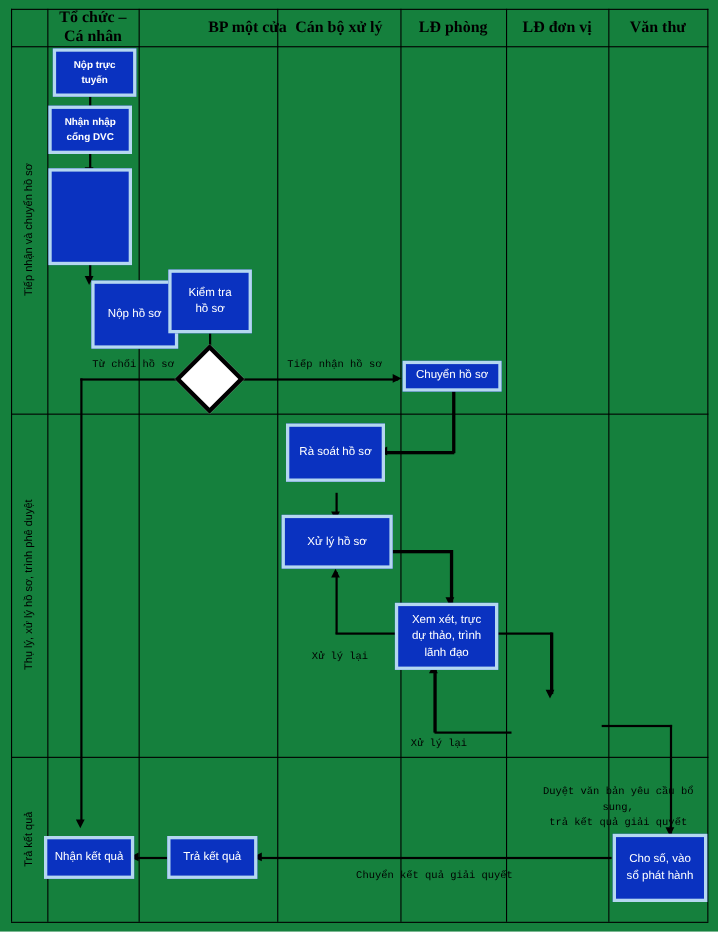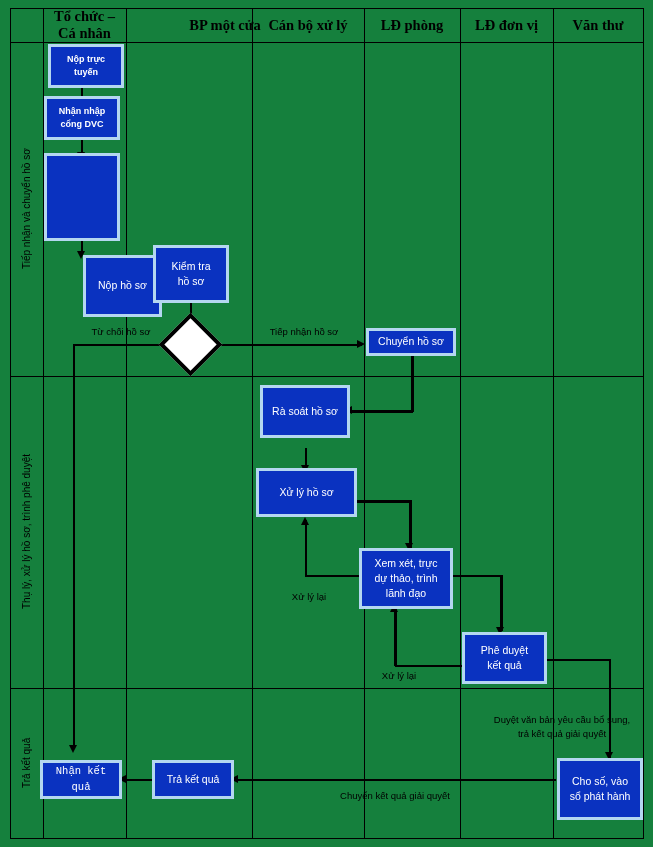--- a/index.html
+++ b/index.html
@@ -39,21 +39,21 @@
   .conn.thick.h{height:2.6px;}
   .conn.thick.v{width:2.6px;}
 
   .arrow{position:absolute;width:0;height:0;}
   .arrow.down{border-left:4.5px solid transparent;border-right:4.5px solid transparent;border-top:8px solid #000;}
   .arrow.up{border-left:4.5px solid transparent;border-right:4.5px solid transparent;border-bottom:8px solid #000;}
   .arrow.left{border-top:4.5px solid transparent;border-bottom:4.5px solid transparent;border-right:8px solid #000;}
   .arrow.right{border-top:4.5px solid transparent;border-bottom:4.5px solid transparent;border-left:8px solid #000;}
 
   
-  .elabel{position:absolute;font-family:Liberation Sans, sans-serif;font-size:9.5px;
+  .elabel{position:absolute;font-family:Liberation Mono, monospace;font-size:9.5px;
           color:#000;text-align:center;white-space:nowrap;line-height:1.45;}
   .elabel.wrap{white-space:normal;}
 </style>
 </head>
 <body>
 
 <div id="sheet">
 
   <div class="vline" style="left:10px;  top:8px;  height:830px;"></div>
   <div class="vline" style="left:43px;  top:8px;  height:830px;"></div>
@@ -177,35 +177,30 @@
   <div class="node" style="left:256px; top:468px; width:101px; height:49px;">Xử lý hồ sơ</div>
 
   <div class="node" style="left:359px; top:548px; width:94px; height:61px;">
     <span>
       <span>Xem xét, trực</span><br>
       <span>dự thảo, trình</span><br>
       <span>lãnh đạo</span>
     </span>
   </div>
 
-  <div class="node" style="left:462px; top:632px; width:85px; height:52px;">
-    <span>
-      <span>Phê duyệt</span><br><span>kết quả</span>
-    </span>
-  </div>
 
   <div class="node" style="left:557px; top:758px; width:86px; height:62px;">
     <span>
       <span>Cho số, vào</span><br><span>sổ phát hành</span>
     </span>
   </div>
 
   <div class="node" style="left:152px; top:760px; width:82px; height:39px;">Trả kết quả</div>
 
-  <div class="node" style="left:40px; top:760px; width:82px; height:39px;font-family:Liberation Mono, monospace;">Nhận kết quả</div>
+  <div class="node" style="left:40px; top:760px; width:82px; height:39px;">Nhận kết quả</div>
 
   <div class="elabel" style="left:76px; top:325px; width:90px;">Từ chối hồ sơ</div>
 
   <div class="elabel" style="left:254px; top:325px; width:100px;">Tiếp nhận hồ sơ</div>
 
   <div class="elabel" style="left:281px; top:590px; width:56px;">Xử lý lại</div>
 
   <div class="elabel" style="left:371px; top:669px; width:56px;">Xử lý lại</div>
 
   <div class="elabel wrap" style="left:478px; top:713px; width:168px; text-align:center;">

